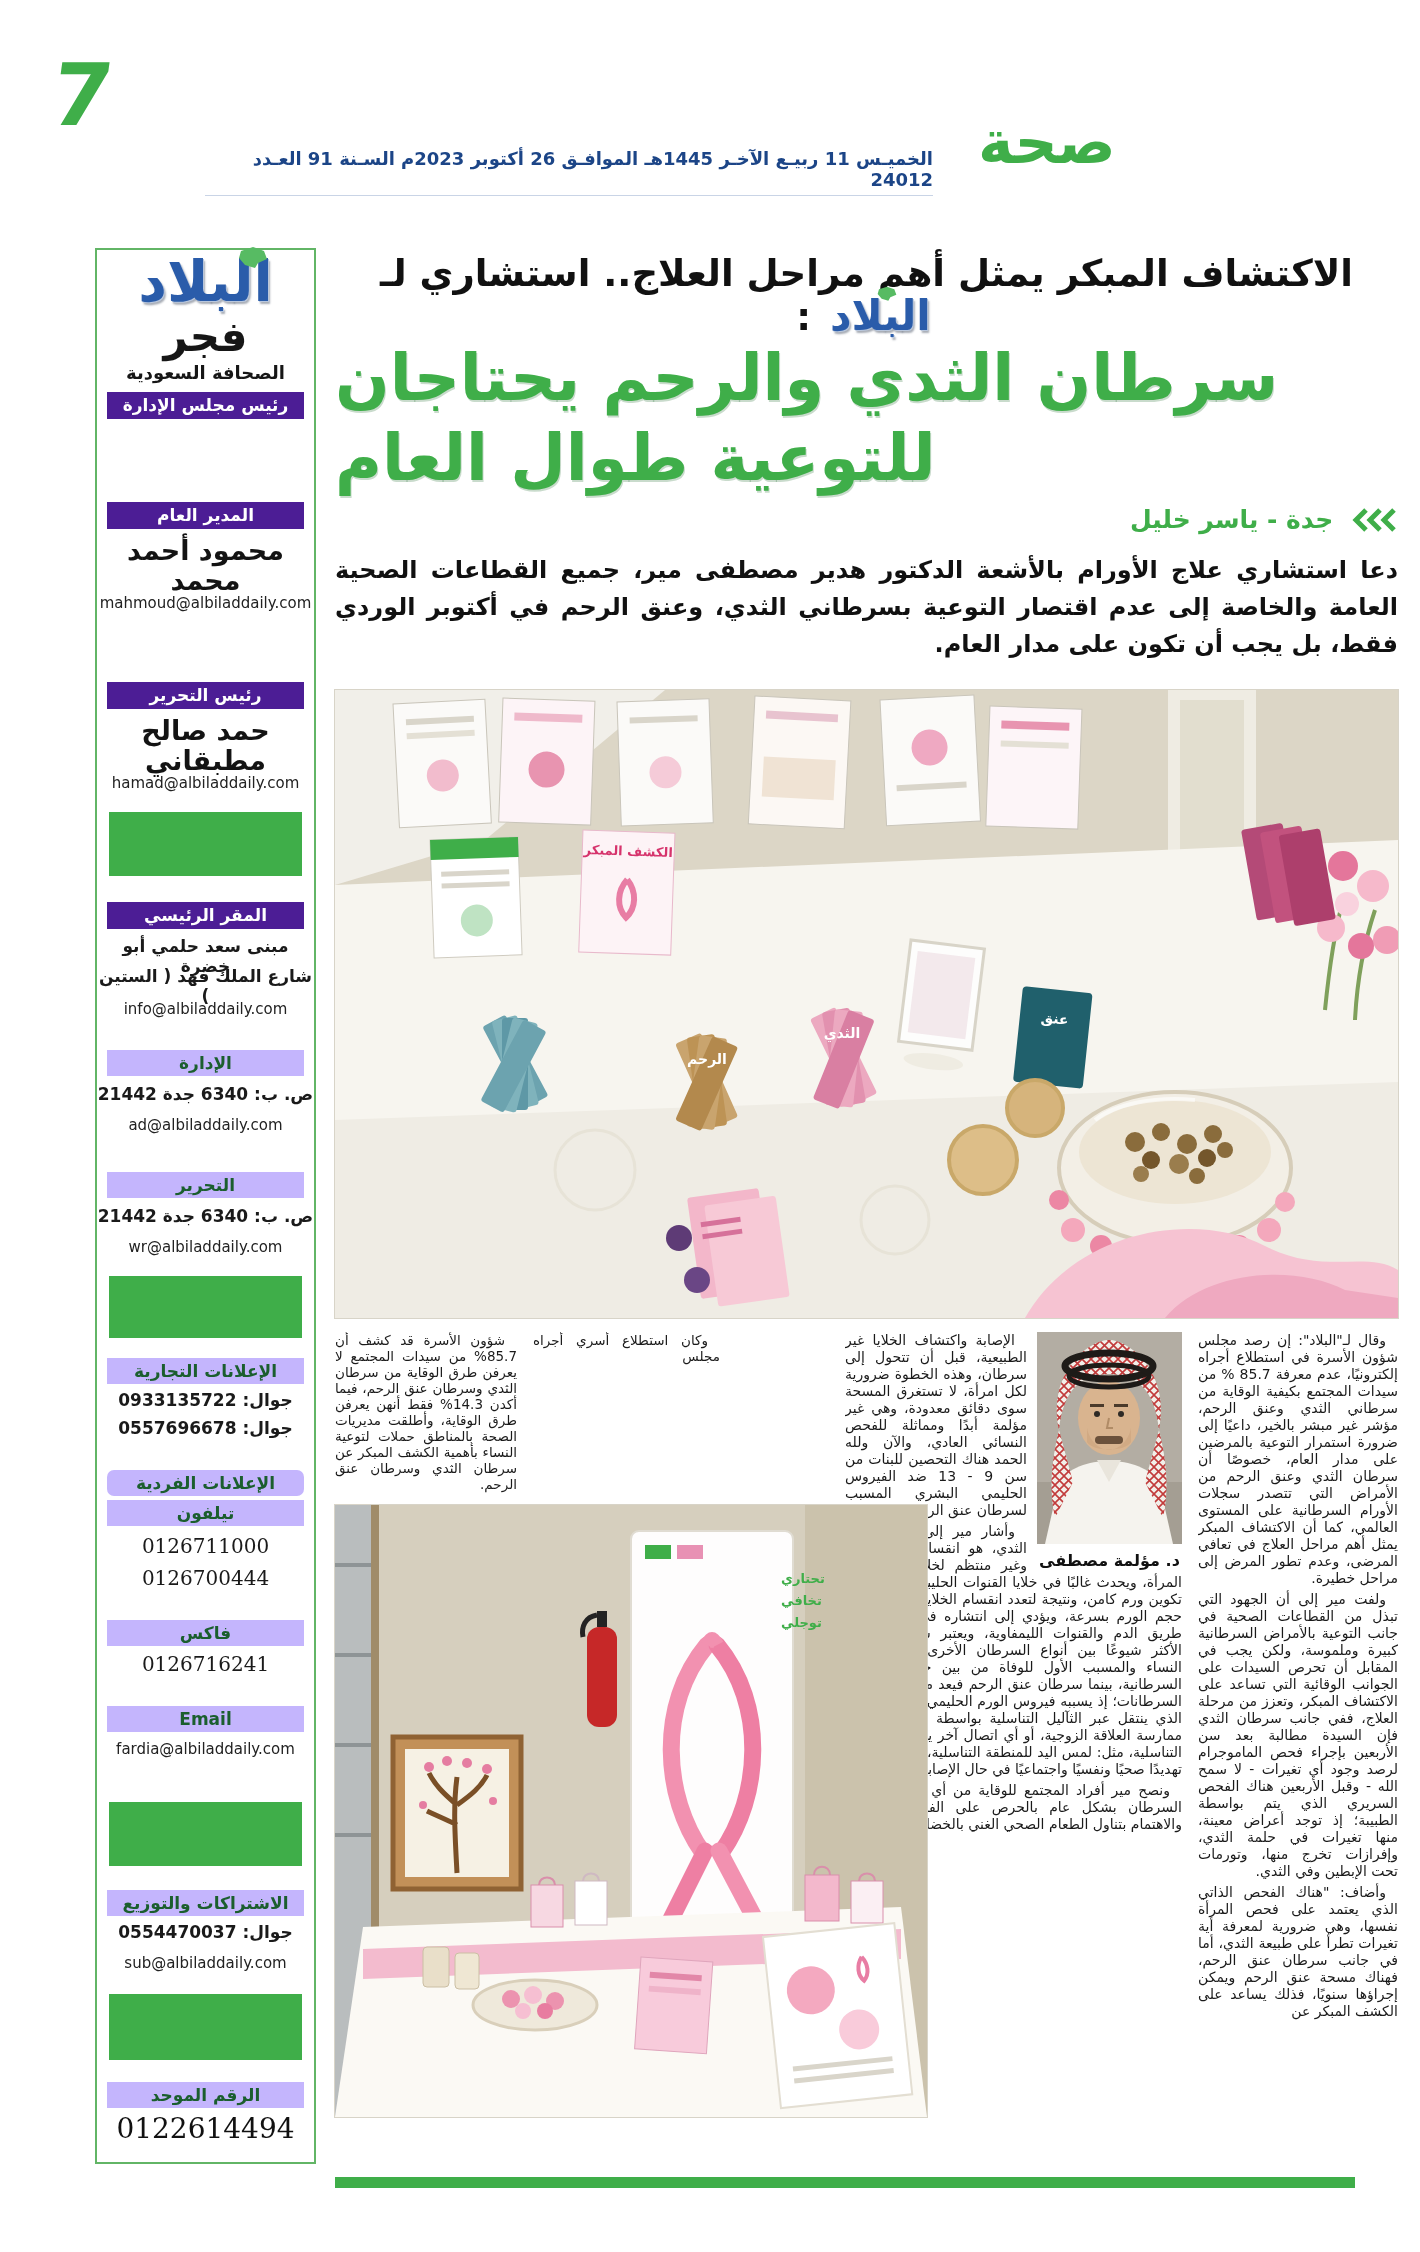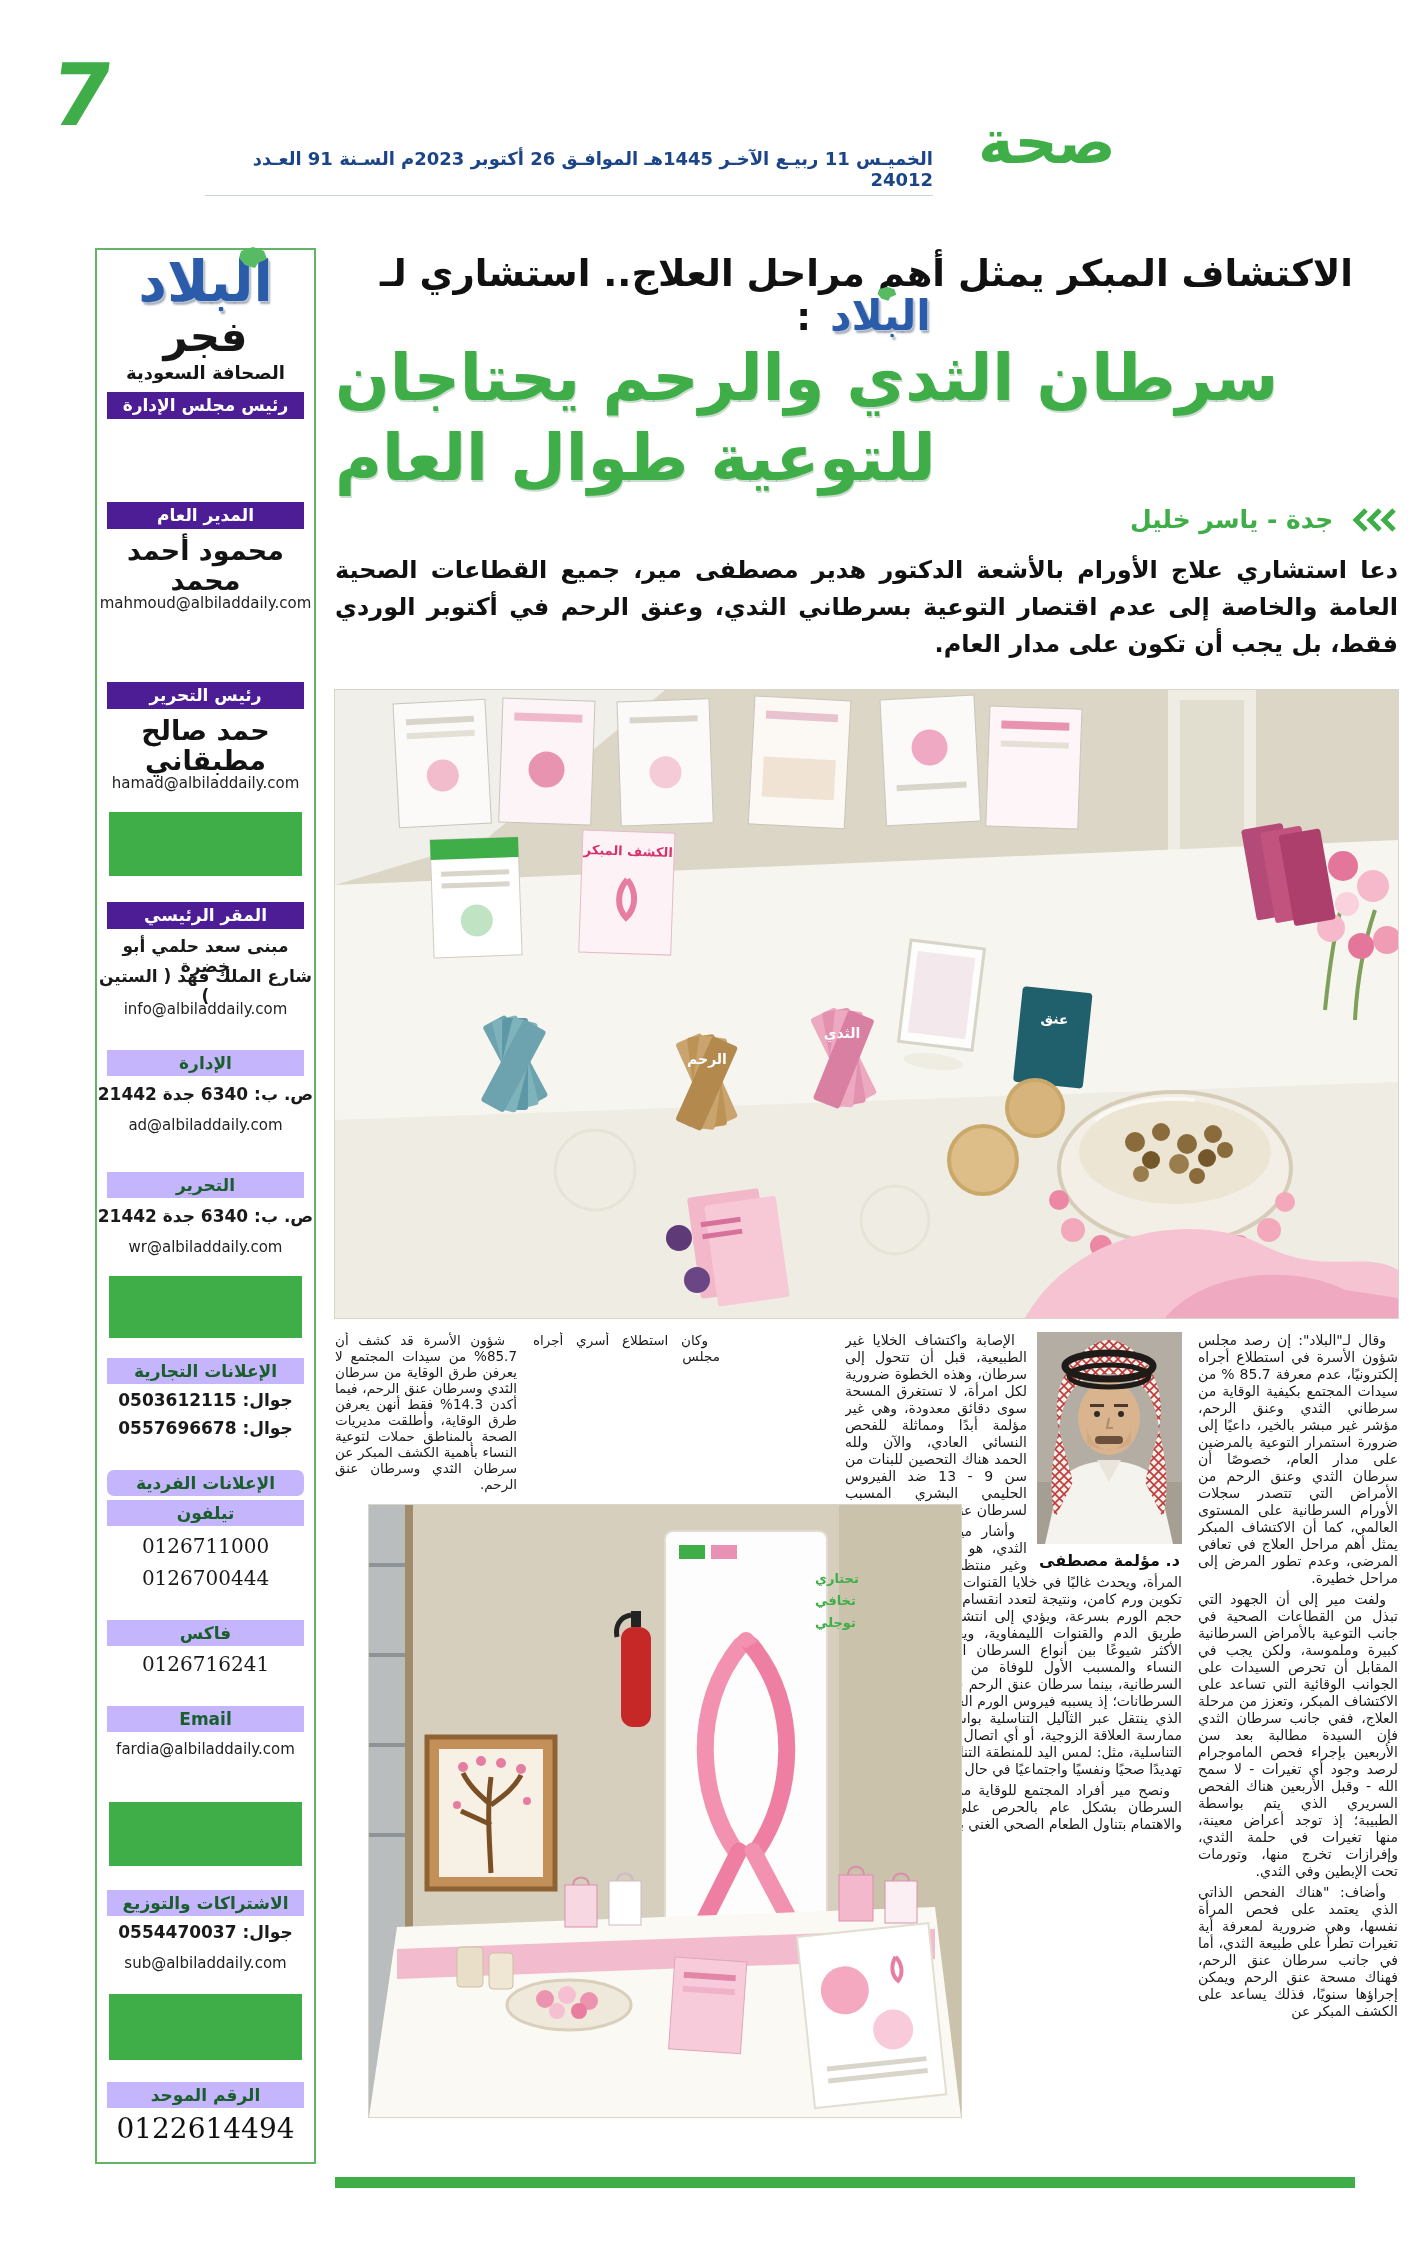--- a/index.html
+++ b/index.html
@@ -91,21 +91,21 @@
   <div class="sb sb-text" style="top:834px;">ص. ب: 6340 جدة 21442</div>
   <div class="sb sb-email" style="top:866px;">ad@albiladdaily.com</div>
 
   <div class="sb sb-bar-gray" style="top:922px;">التحرير</div>
   <div class="sb sb-text" style="top:956px;">ص. ب: 6340 جدة 21442</div>
   <div class="sb sb-email" style="top:988px;">wr@albiladdaily.com</div>
 
   <div class="sb sb-green" style="top:1026px;height:62px;"></div>
 
   <div class="sb sb-bar-gray" style="top:1108px;">الإعلانات التجارية</div>
-  <div class="sb sb-text" style="top:1140px;">جوال: 0503612115</div>
+  <div class="sb sb-text" style="top:1140px;">جوال: 0933135722</div>
   <div class="sb sb-text" style="top:1168px;">جوال: 0557696678</div>
 
   <div class="sb sb-bar-gray" style="top:1220px;border-radius:7px;">الإعلانات الفردية</div>
   <div class="sb sb-bar-gray" style="top:1250px;">تيلفون</div>
   <div class="sb sb-num" style="top:1284px;">0126711000</div>
   <div class="sb sb-num" style="top:1316px;">0126700444</div>
 
   <div class="sb sb-bar-gray" style="top:1370px;">فاكس</div>
   <div class="sb sb-num" style="top:1402px;">0126716241</div>
 
@@ -357,21 +357,21 @@
 </div>
 
 <div class="abs body-col" style="left:533px;top:1332px;width:187px;height:166px;font-size:13.5px;line-height:16px;">
   <p>وكان استطلاع أسري أجراه مجلس</p>
 </div>
 
 <div class="abs body-col" style="left:335px;top:1332px;width:182px;height:166px;font-size:13.5px;line-height:16px;">
   <p>شؤون الأسرة قد كشف أن 85.7% من سيدات المجتمع لا يعرفن طرق الوقاية من سرطان الثدي وسرطان عنق الرحم، فيما أكدن 14.3% فقط أنهن يعرفن طرق الوقاية، وأطلقت مديريات الصحة بالمناطق حملات لتوعية النساء بأهمية الكشف المبكر عن سرطان الثدي وسرطان عنق الرحم.</p>
 </div>
 
-<div class="abs photo-frame" style="left:335px;top:1505px;width:592px;height:612px;margin-left:34px;">
+<div class="abs photo-frame" style="left:335px;top:1505px;width:592px;height:612px;">
 <svg width="592" height="612" viewBox="0 0 592 612">
   <rect width="592" height="612" fill="#D6CFBE"></rect>
   <rect x="470" width="122" height="612" fill="#CBC2AC"></rect>
   <rect x="0" width="36" height="612" fill="#B9BDBE"></rect>
   <g stroke="#8E9496" stroke-width="4">
         <line x1="0" y1="60" x2="36" y2="60"></line>
         <line x1="0" y1="150" x2="36" y2="150"></line>
         <line x1="0" y1="240" x2="36" y2="240"></line>
         <line x1="0" y1="330" x2="36" y2="330"></line>
       </g>

